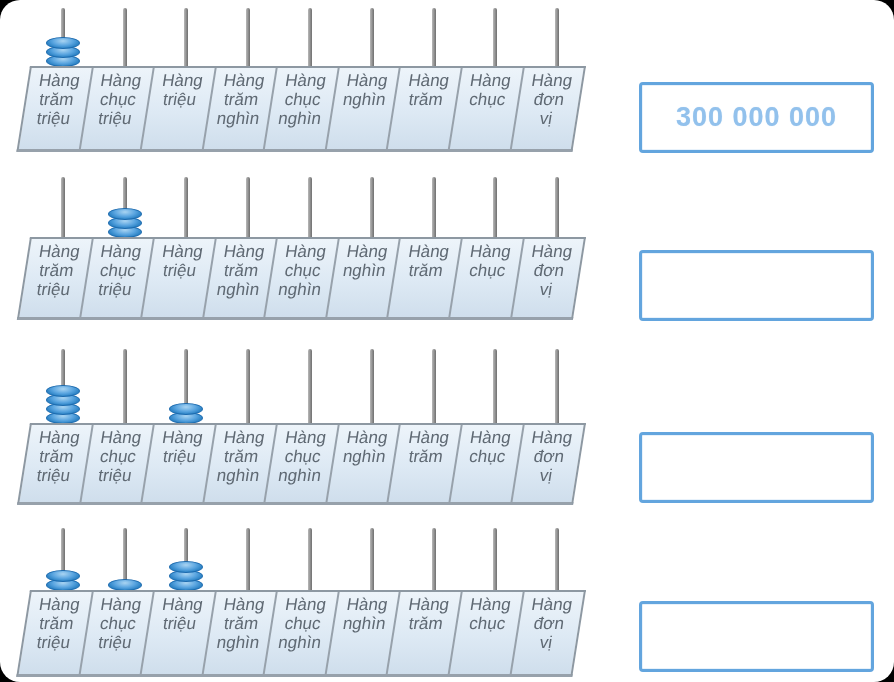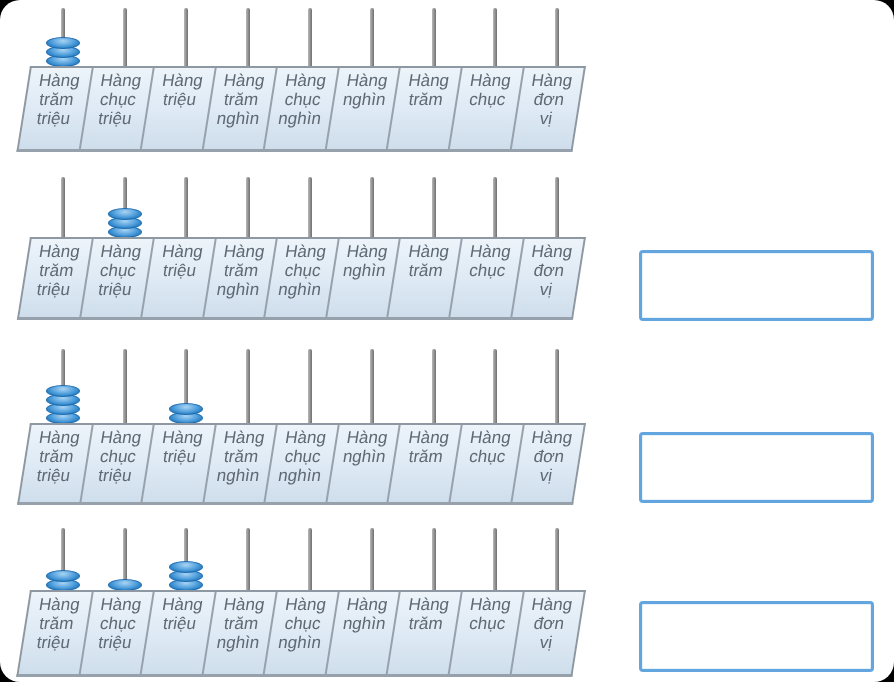--- a/index.html
+++ b/index.html
@@ -283,20 +283,23 @@
             <div class="cell-line">chục</div>
           </div>
           <div class="cell">
             <div class="cell-line">Hàng</div>
             <div class="cell-line">đơn</div>
             <div class="cell-line">vị</div>
           </div>
         </div>
     </div>
 
+    <div class="answer-box" id="answer-1">
+      <span class="answer-value">300 000 000</span>
+    </div>
     <div class="answer-box" id="answer-2">
       <span class="answer-value"></span>
     </div>
     <div class="answer-box" id="answer-3">
       <span class="answer-value"></span>
     </div>
     <div class="answer-box" id="answer-4">
       <span class="answer-value"></span>
     </div>
 

